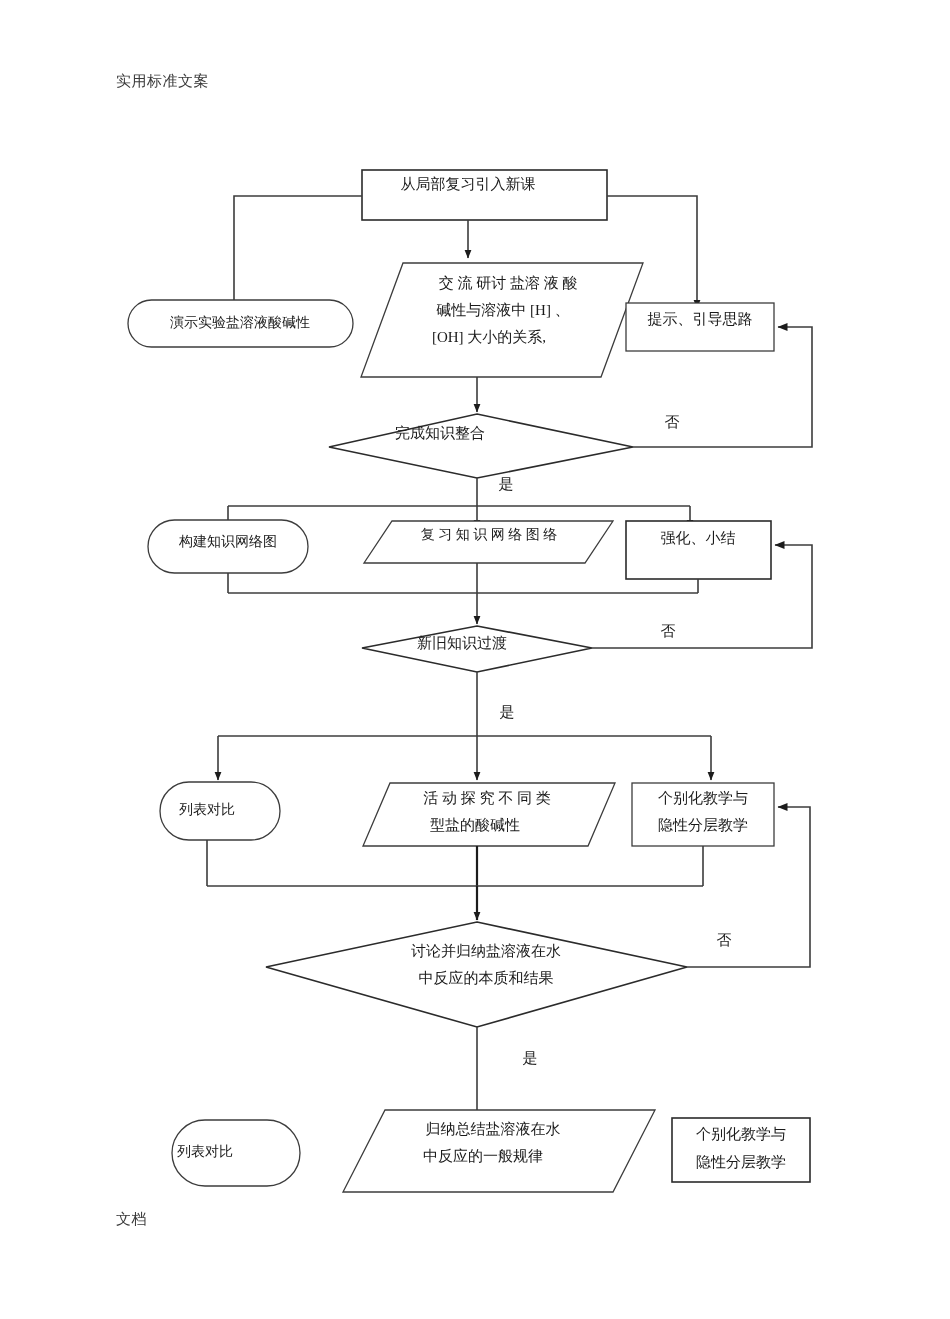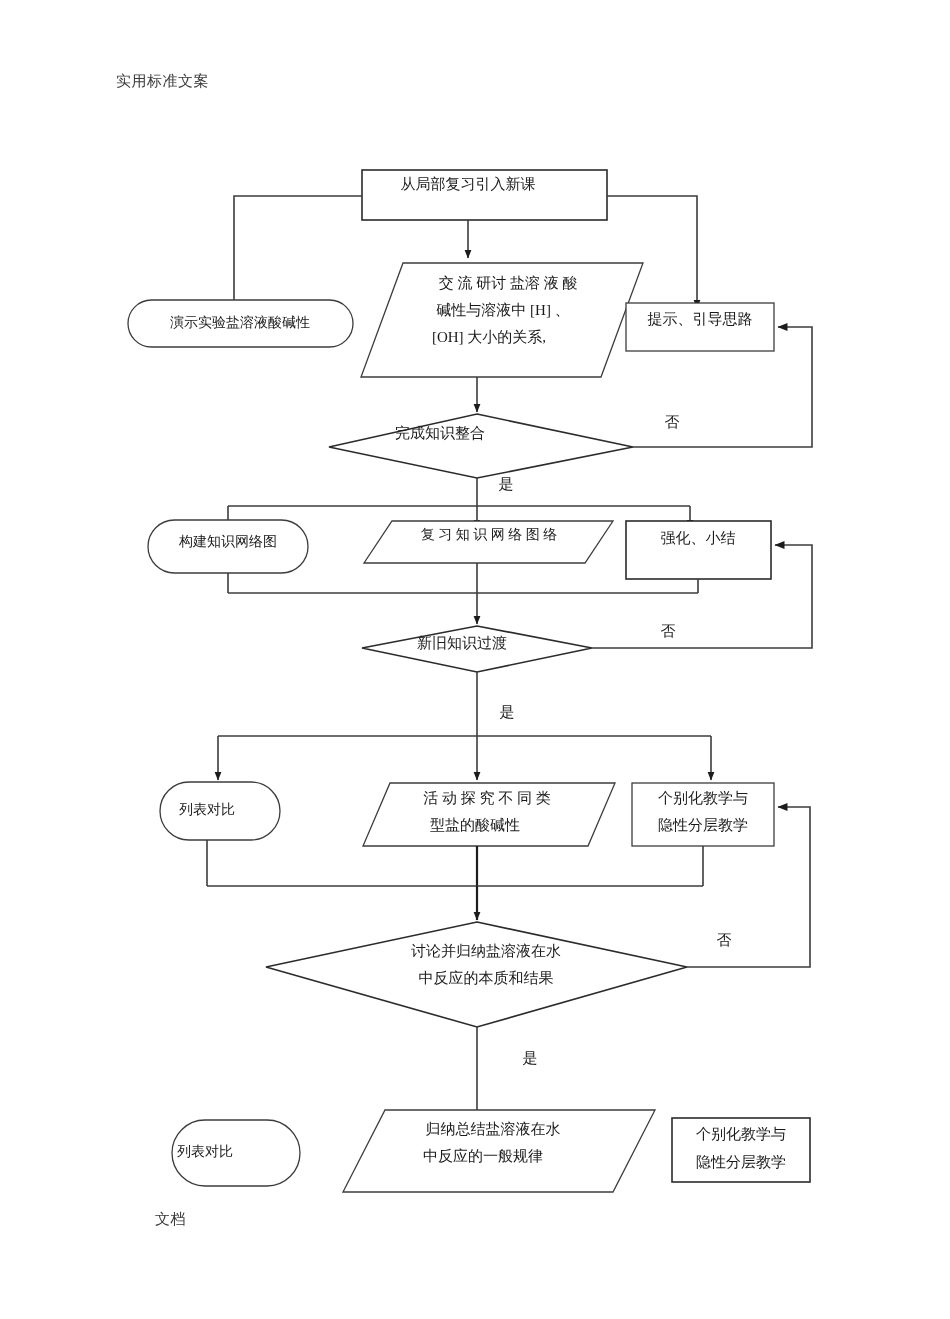--- a/index.html
+++ b/index.html
@@ -30,21 +30,20 @@
     white-space: nowrap;
   }
   .doc-footer {
     position: absolute;
     left: 116px;
     top: 1210px;
     font-size: 15px;
     color: #3a3a3a;
     letter-spacing: 0.5px;
     white-space: nowrap;
-    margin-left: 39px;
   }
   svg#flow {
     position: absolute;
     left: 0;
     top: 0;
     width: 950px;
     height: 1319px;
   }
   svg#flow .shape {
     fill: #ffffff;

